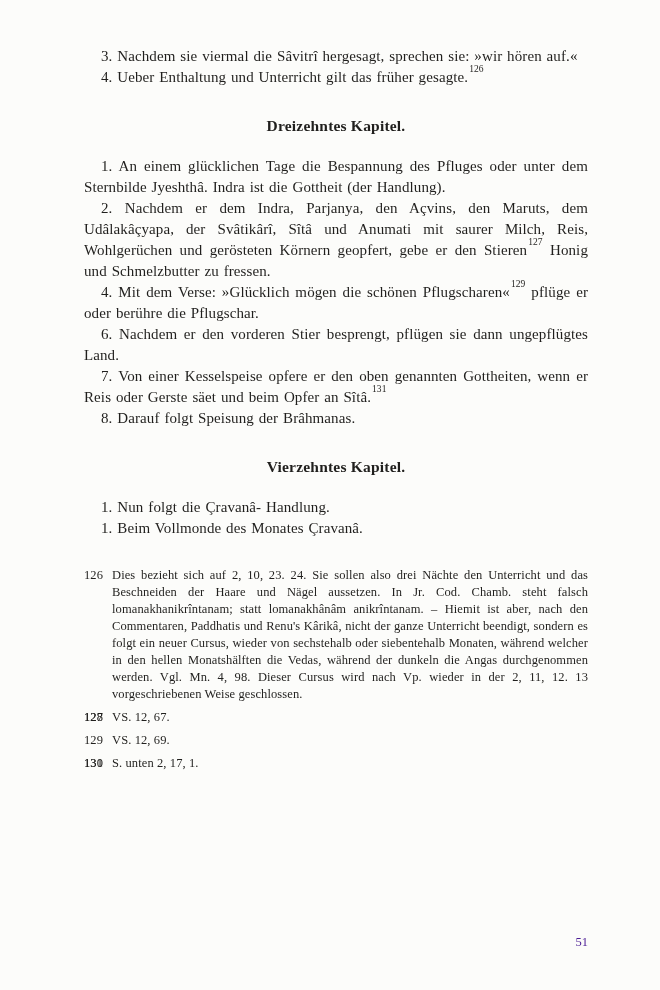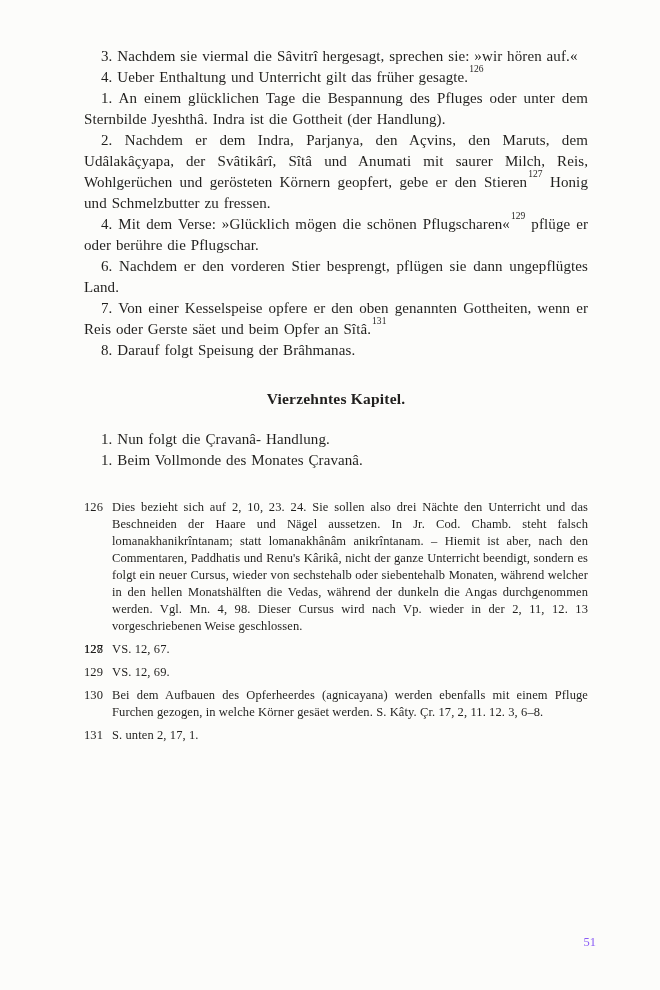--- a/index.html
+++ b/index.html
@@ -61,45 +61,46 @@
   }
   .fn-ref {
     font-size: 9.5px;
     line-height: 0;
     position: relative;
     top: -0.45em;
     margin-left: 1px;
   }
   .page-number {
     position: absolute;
-    right: 64px;
+    right: 72px;
     bottom: 40px;
     font-size: 12.5px;
-    color: #8b5cf6;
+    color: #4c1d95;
   }
 </style>
 </head>
 <body>
 
 <div class="page">
   <div class="text-block">
       <p class="para">3. Nachdem sie viermal die Sâvitrî hergesagt, sprechen sie: »wir hören auf.«</p>
       <p class="para">4. Ueber Enthaltung und Unterricht gilt das früher gesagte.<sup class="fn-ref">126</sup></p>
+      <h2 class="chapter-heading">Dreizehntes Kapitel.</h2>
       <p class="para">1. An einem glücklichen Tage die Bespannung des Pfluges oder unter dem Sternbilde Jyeshthâ. Indra ist die Gottheit (der Handlung).</p>
       <p class="para">2. Nachdem er dem Indra, Parjanya, den Açvins, den Maruts, dem Udâlakâçyapa, der Svâtikârî, Sîtâ und Anumati mit saurer Milch, Reis, Wohlgerüchen und gerösteten Körnern geopfert, gebe er den Stieren<sup class="fn-ref">127</sup> Honig und Schmelzbutter zu fressen.</p>
       <p class="para">4. Mit dem Verse: »Glücklich mögen die schönen Pflugscharen«<sup class="fn-ref">129</sup> pflüge er oder berühre die Pflugschar.</p>
       <p class="para">6. Nachdem er den vorderen Stier besprengt, pflügen sie dann ungepflügtes Land.</p>
       <p class="para">7. Von einer Kesselspeise opfere er den oben genannten Gottheiten, wenn er Reis oder Gerste säet und beim Opfer an Sîtâ.<sup class="fn-ref">131</sup></p>
       <p class="para">8. Darauf folgt Speisung der Brâhmanas.</p>
       <h2 class="chapter-heading">Vierzehntes Kapitel.</h2>
       <p class="para">1. Nun folgt die Çravanâ- Handlung.</p>
       <p class="para">1. Beim Vollmonde des Monates Çravanâ.</p>
       <div class="footnotes">
         <div class="footnote"><span class="fn-num">126</span><span>Dies bezieht sich auf 2, 10, 23. 24. Sie sollen also drei Nächte den Unterricht und das Beschneiden der Haare und Nägel aussetzen. In Jr. Cod. Chamb. steht falsch lomanakhanikrîntanam; statt lomanakhânâm anikrîntanam. – Hiemit ist aber, nach den Commentaren, Paddhatis und Renu's Kârikâ, nicht der ganze Unterricht beendigt, sondern es folgt ein neuer Cursus, wieder von sechstehalb oder siebentehalb Monaten, während welcher in den hellen Monatshälften die Vedas, während der dunkeln die Angas durchgenommen werden. Vgl. Mn. 4, 98. Dieser Cursus wird nach Vp. wieder in der 2, 11, 12. 13 vorgeschriebenen Weise geschlossen.</span></div>
         <div class="footnote"><span class="fn-num">127</span></div>
         <div class="footnote"><span class="fn-num">128</span><span>VS. 12, 67.</span></div>
         <div class="footnote"><span class="fn-num">129</span><span>VS. 12, 69.</span></div>
-        <div class="footnote"><span class="fn-num">130</span><span>Bei dem Aufbauen des Opferheerdes (agnicayana) werden ebenfalls mit einem Pfluge Furchen gezogen, in welche Körner gesäet werden. S. Kâty. Çr. 17, 2, 11. 12. 3, 6–8.</span></div>
+        <div class="footnote"><span class="fn-num">130</span></div>
         <div class="footnote"><span class="fn-num">131</span><span>S. unten 2, 17, 1.</span></div>
       </div>
     </div>
   <div class="page-number">51</div>
 </div>
 
 </body></html>

